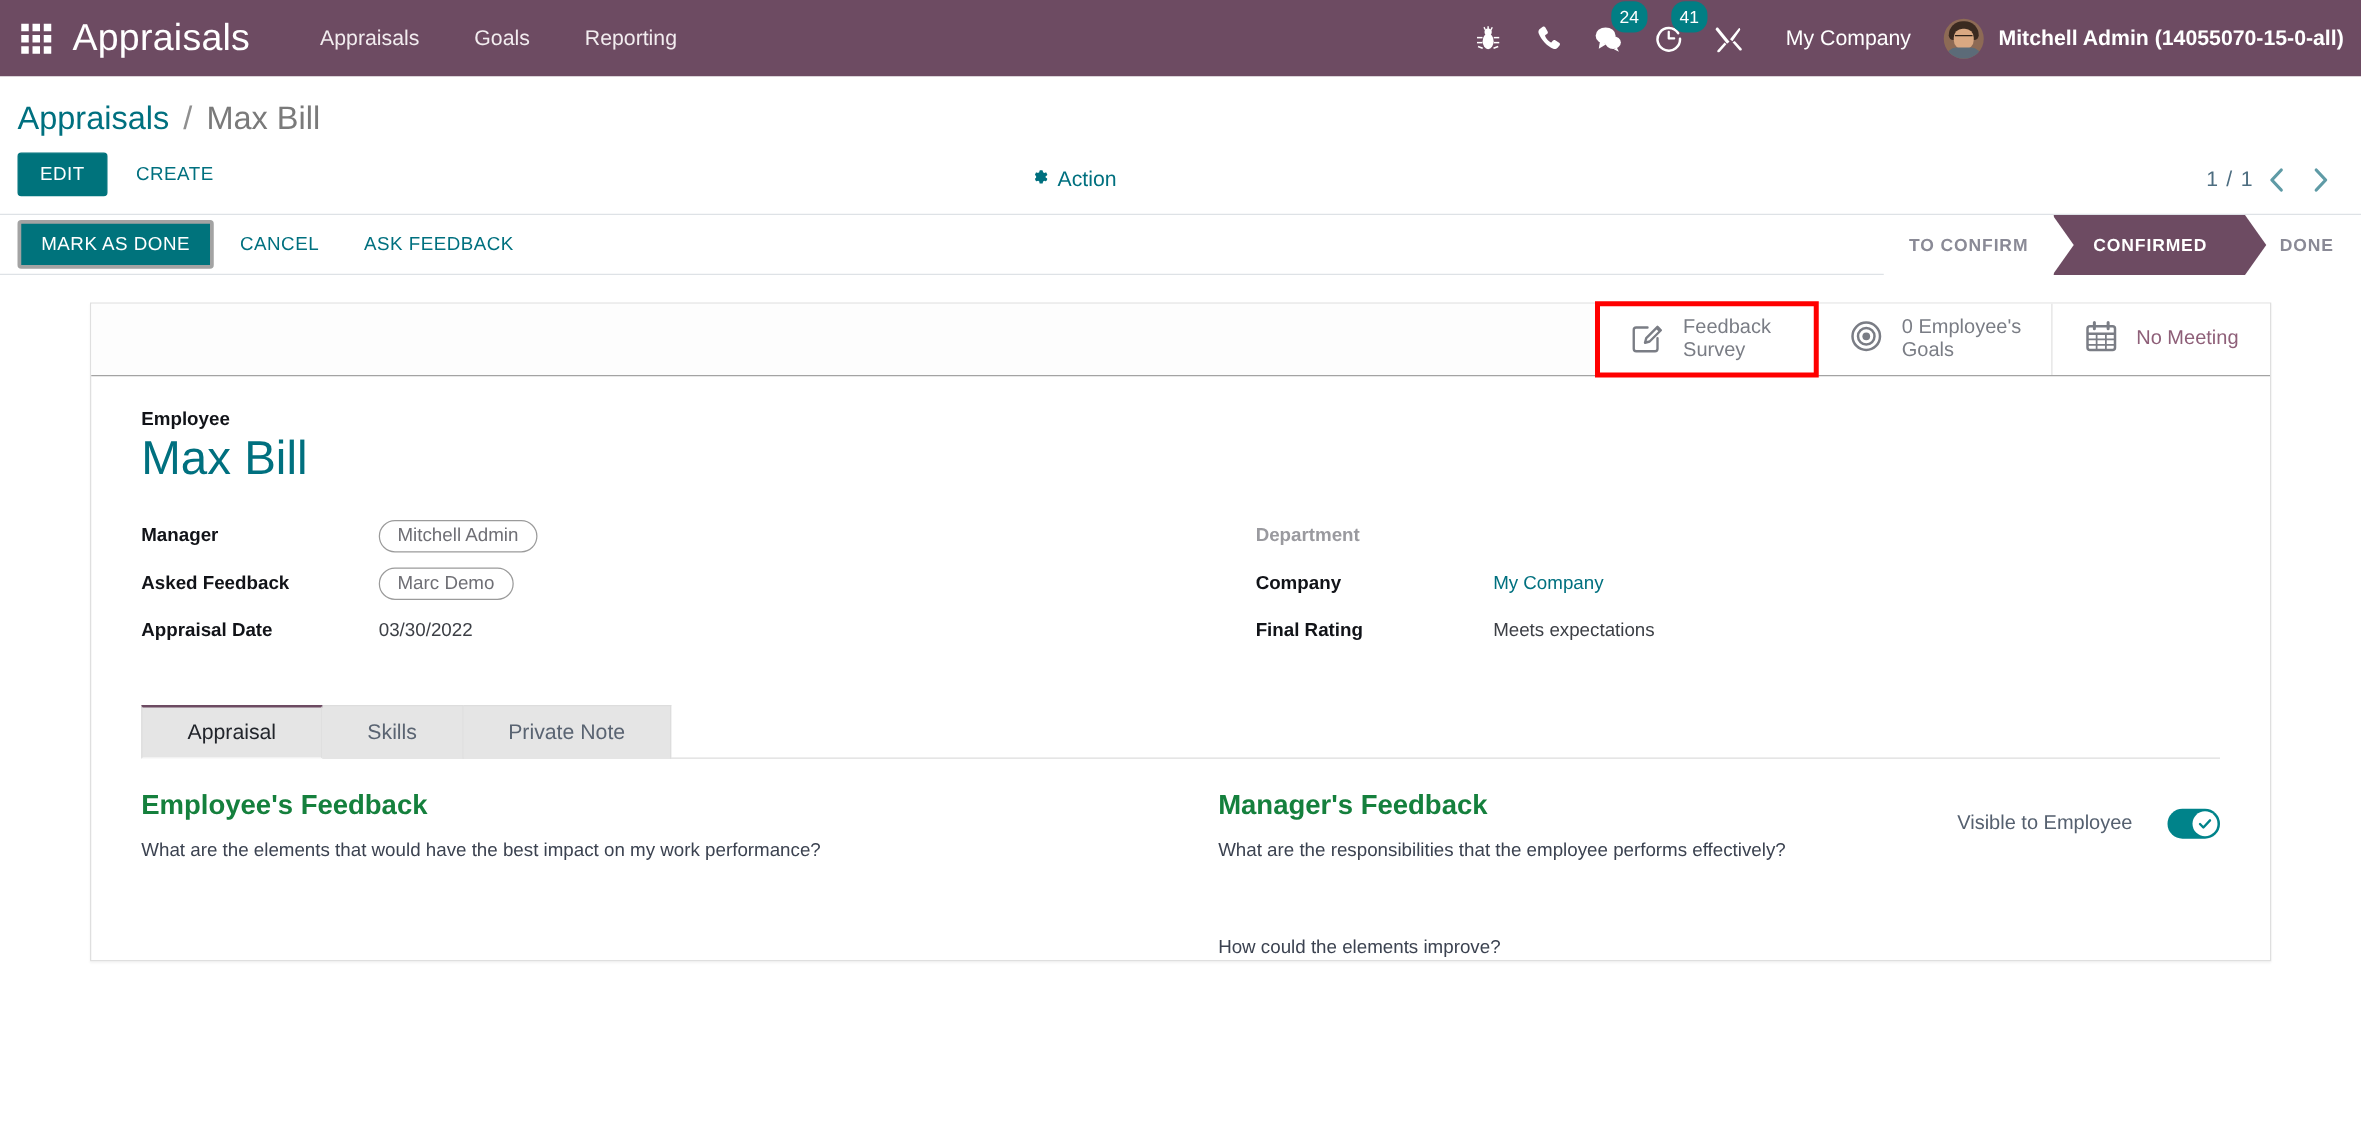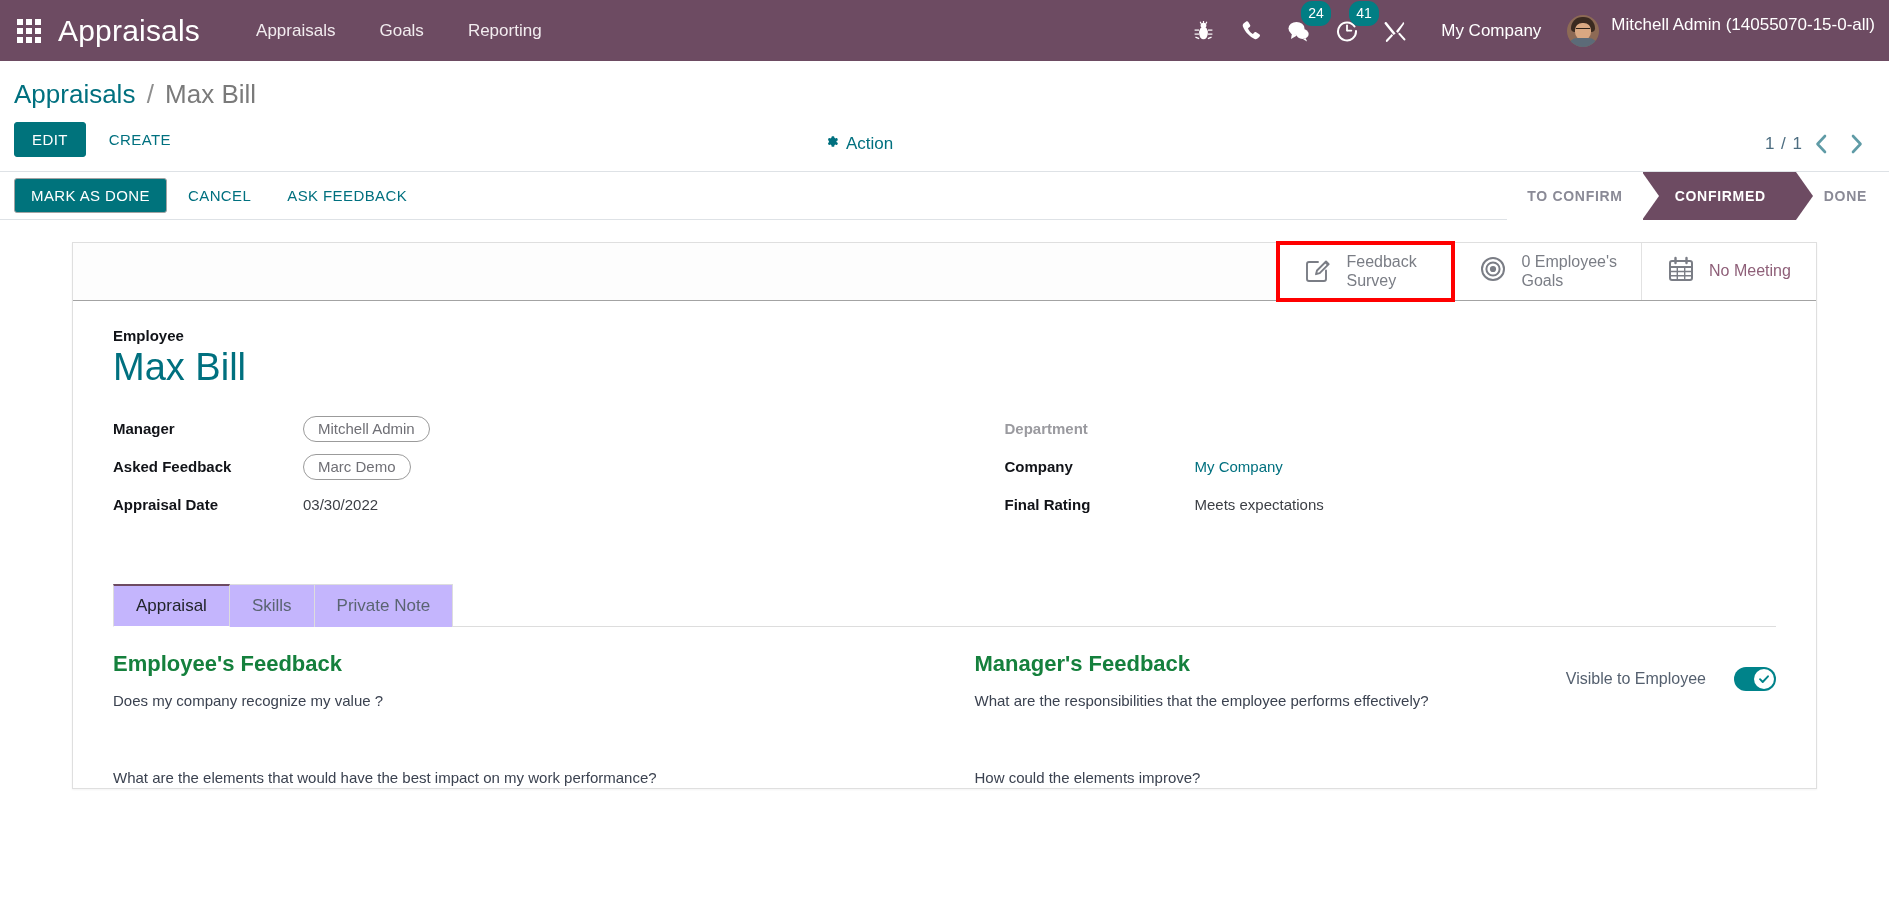--- a/index.html
+++ b/index.html
@@ -75,24 +75,25 @@
     text-align: center;
     font-weight: 400;
   }
   .company-name {
     font-size: 17px;
     padding: 0 16px 0 22px;
     white-space: nowrap;
     cursor: pointer;
   }
   .user-zone {
-    display: flex; align-items: flex-start;
+    display: flex; align-items: center;
     padding-left: 10px;
     cursor: pointer;
     white-space: nowrap;
+    font-weight: bold;
   }
   .avatar {
     width: 32px; height: 32px;
     border-radius: 50%;
     overflow: hidden;
     margin-right: 12px;
     background: #8d6a55;
     position: relative;
     flex: 0 0 auto;
   }
@@ -176,21 +177,21 @@
     align-items: center;
     height: 48px;
     background: #ffffff;
     border-bottom: 1px solid #dee2e6;
     padding-left: 14px;
     position: relative;
   }
   .btn-primary-sm {
     background: #00737c;
     color: #ffffff;
-    border: 1px solid #a3a3a3;
+    border: 3px solid #a3a3a3;
     font-size: 15px;
     letter-spacing: .4px;
     padding: 8px 16px;
     border-radius: 3px;
     cursor: pointer;
   }
   .btn-link-sm {
     background: transparent;
     color: #00707f;
     border: 1px solid transparent;
@@ -329,29 +330,28 @@
     cursor: pointer;
   }
 
   
   .notebook {
     margin: 34px 40px 0 40px;
     border-bottom: 1px solid #dddddd;
     display: flex;
   }
   .tab {
-    padding: 11px 22px 10px;
+    padding: 11px 36px 10px;
     font-size: 17px;
     color: #5a6472;
     border: 1px solid #dddddd;
     border-bottom: none;
-    background: #c4b5fd;
+    background: #e5e5e5;
     margin-bottom: -1px;
     cursor: pointer;
-    margin-top: 20px;
   }
   .tab + .tab { border-left: none; }
   .tab.active {
     color: #22252b;
     border-top: 2px solid #6d4b62;
     padding-top: 10px;
     position: relative;
     z-index: 2;
     border-bottom: 1px solid #ffffff;
   }
@@ -630,21 +630,20 @@
 
     <div class="notebook">
       <div class="tab active">Appraisal</div>
       <div class="tab">Skills</div>
       <div class="tab">Private Note</div>
     </div>
 
     <div class="tab-content">
       <div class="fb-col">
         <h2 class="fb-title">Employee's Feedback</h2>
-        <p class="fb-q">Does my company recognize my value ?</p>
         <p class="fb-q">What are the elements that would have the best impact on my work performance?</p>
       </div>
 
       <div class="fb-col right">
         <div class="visible-wrap">
           <span class="visible-label">Visible to Employee</span>
           <span class="toggle">
             <span class="knob">
               <svg width="14" height="14" viewBox="0 0 14 14">
                   <path d="M3 7.2l2.7 2.8L11 4.3" fill="none" stroke="#00838a" stroke-width="1.9" stroke-linecap="round" stroke-linejoin="round"></path>

